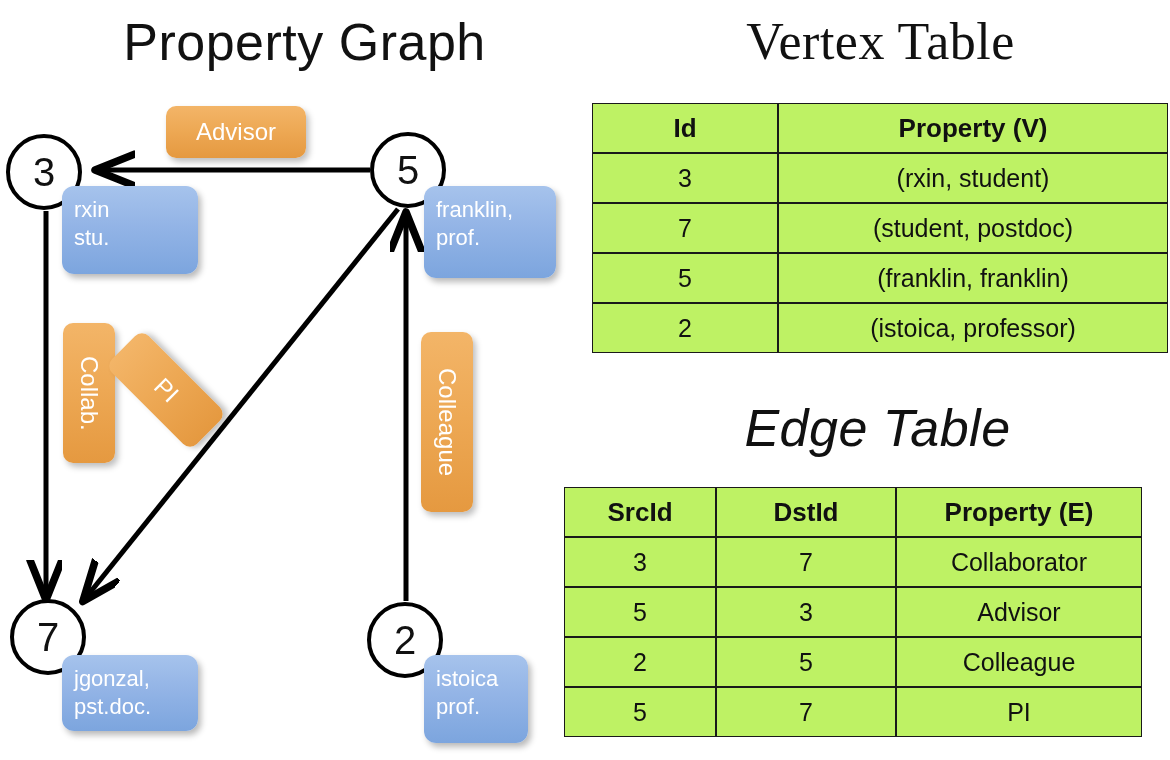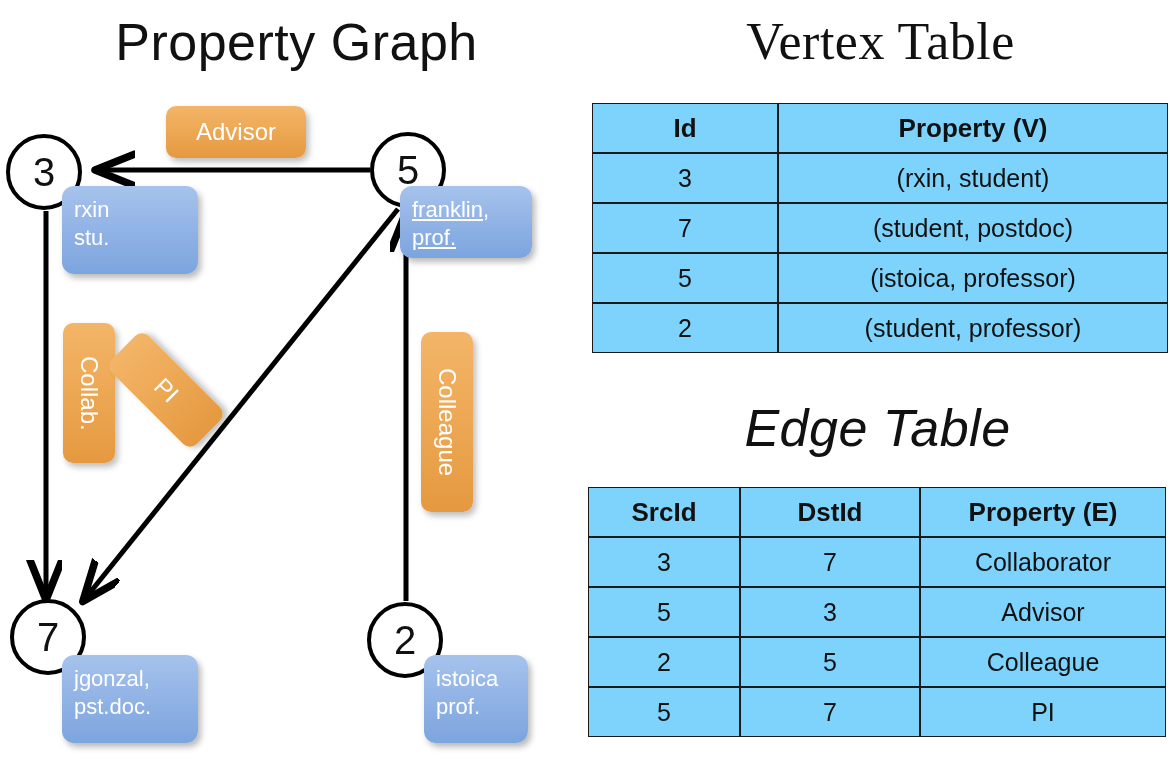--- a/index.html
+++ b/index.html
@@ -20,21 +20,21 @@
   .title {
     position: absolute;
     font-family: "Liberation Sans", sans-serif;
     font-weight: 300;
     font-size: 52px;
     letter-spacing: 0.5px;
     color: #111;
     white-space: nowrap;
     text-align: center;
   }
-  #title-property-graph { left: 4px; top: 12px; width: 585px; }
+  #title-property-graph { left: 12px; top: 12px; width: 585px; }
   #title-vertex-table   { left: 588px; top: 12px; width: 585px; font-family: Liberation Serif, serif; }
   #title-edge-table     { left: 585px; top: 398px; width: 585px; font-style: italic; }
 
   
   #graph-panel {
     position: absolute;
     left: 0; top: 0;
     width: 585px; height: 760px;
   }
   #graph-svg {
@@ -77,22 +77,22 @@
     color: #ffffff;
     font-family: "Liberation Sans", sans-serif;
     font-weight: 400;
     font-size: 22px;
     line-height: 1.28;
     padding: 10px 0 0 12px;
     box-sizing: border-box;
     z-index: 4;
   }
   #prop-3 { left: 62px;  top: 186px; width: 136px; height: 88px; }
-  #prop-5 { left: 400px; top: 186px; width: 132px; height: 72px; text-decoration: underline; }
-  #prop-7 { left: 62px;  top: 655px; width: 136px; height: 88px; }
+  #prop-5 { left: 424px; top: 186px; width: 132px; height: 92px; }
+  #prop-7 { left: 62px;  top: 655px; width: 136px; height: 76px; }
   #prop-2 { left: 424px; top: 655px; width: 104px; height: 88px; }
 
   
   .edge-label {
     position: absolute;
     border-radius: 10px;
     background: linear-gradient(to bottom, #f3b568 0%, #eda854 48%, #e59940 100%);
     box-shadow: 3px 4px 6px rgba(0,0,0,0.26);
     color: #ffffff;
     font-family: "Liberation Sans", sans-serif;
@@ -140,34 +140,34 @@
   .data-table td, .data-table th {
     border: 1.5px solid #1a1a1a;
     text-align: center;
     vertical-align: middle;
     font-family: "Liberation Sans", sans-serif;
     font-weight: 300;
     font-size: 25px;
     color: #111;
     padding: 0;
     height: 48px;
-    background: #7dd3fc;
+    background: #bef264;
   }
   .data-table th {
     font-weight: 700;
     font-size: 26px;
   }
   .cell-v { background: #cfdcef; margin-left: 20px; }
   .cell-e { background: #f5ddc3; margin-top: 40px; }
 
   #vertex-table { left: 592px; top: 103px; width: 576px; }
   #vertex-table .col-id   { width: 186px; }
   #vertex-table .col-prop { width: 390px; }
 
-  #edge-table { left: 588px; top: 487px; width: 578px; }
+  #edge-table { left: 564px; top: 487px; width: 578px; }
   #edge-table .col-src  { width: 152px; }
   #edge-table .col-dst  { width: 180px; }
   #edge-table .col-prop { width: 246px; }
 </style>
 </head>
 <body>
 
 <div class="title" id="title-property-graph">Property Graph</div>
 <div class="title" id="title-vertex-table">Vertex Table</div>
 <div class="title" id="title-edge-table">Edge Table</div>
@@ -249,25 +249,25 @@
     <tr>
       <td>3</td>
       <td class="cell-v">(rxin, student)</td>
     </tr>
     <tr>
       <td>7</td>
       <td class="cell-v">(student, postdoc)</td>
     </tr>
     <tr>
       <td>5</td>
+      <td class="cell-v">(franklin, franklin)</td>
+    </tr>
+    <tr>
+      <td>2</td>
       <td class="cell-v">(istoica, professor)</td>
-    </tr>
-    <tr>
-      <td>2</td>
-      <td class="cell-v">(student, professor)</td>
     </tr>
   </tbody>
 </table>
 
 <table class="data-table" id="edge-table">
   <colgroup>
     <col class="col-src">
       <col class="col-dst">
       <col class="col-prop">
   </colgroup>

